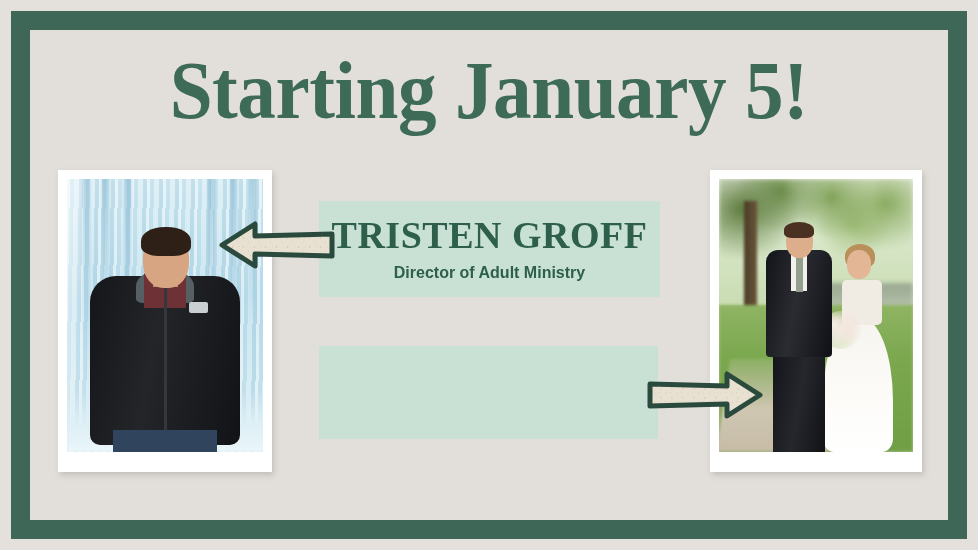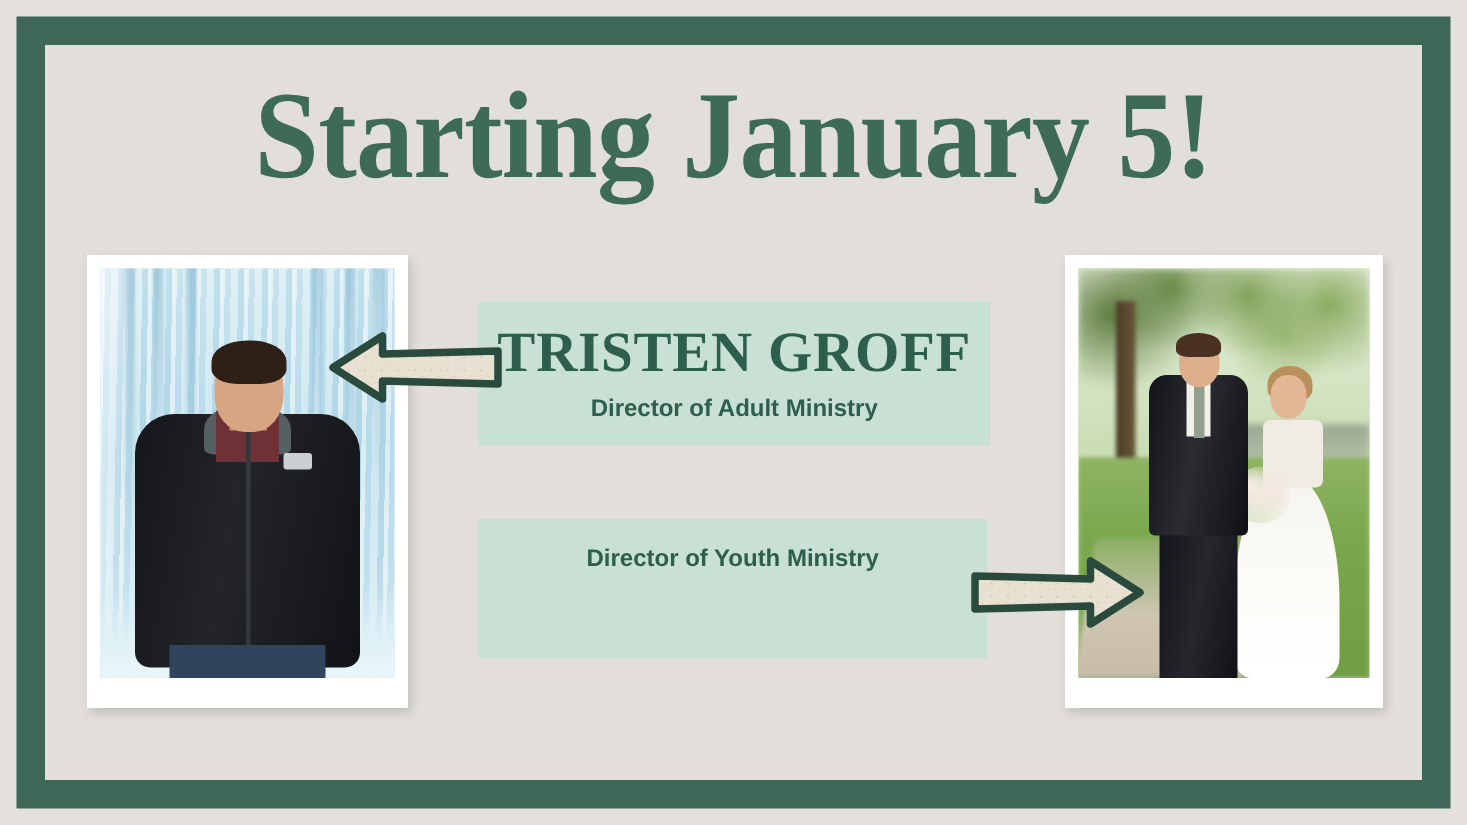--- a/index.html
+++ b/index.html
@@ -411,21 +411,20 @@
       </div>
     </div>
   </div>
 
   <div class="name-label" id="label-tristen">
     <div class="name-primary">TRISTEN GROFF</div>
     <div class="name-secondary">Director of Adult Ministry</div>
   </div>
 
   <div class="name-label" id="label-luke">
-    <div class="name-secondary">Director of Youth Ministry</div>
   </div>
 
   <div class="arrow" id="arrow-left">
     <svg viewBox="0 0 116 54" xmlns="http://www.w3.org/2000/svg">
       <defs>
         <pattern id="speck-l" width="11" height="9" patternUnits="userSpaceOnUse">
           <rect width="11" height="9" fill="#e8e0d0"></rect>
           <circle cx="2.5" cy="2" r="0.7" fill="#b9ad94" opacity="0.55"></circle>
           <circle cx="7.5" cy="6" r="0.6" fill="#c2b69c" opacity="0.5"></circle>
           <circle cx="9.5" cy="1.5" r="0.45" fill="#ab9f86" opacity="0.45"></circle>

